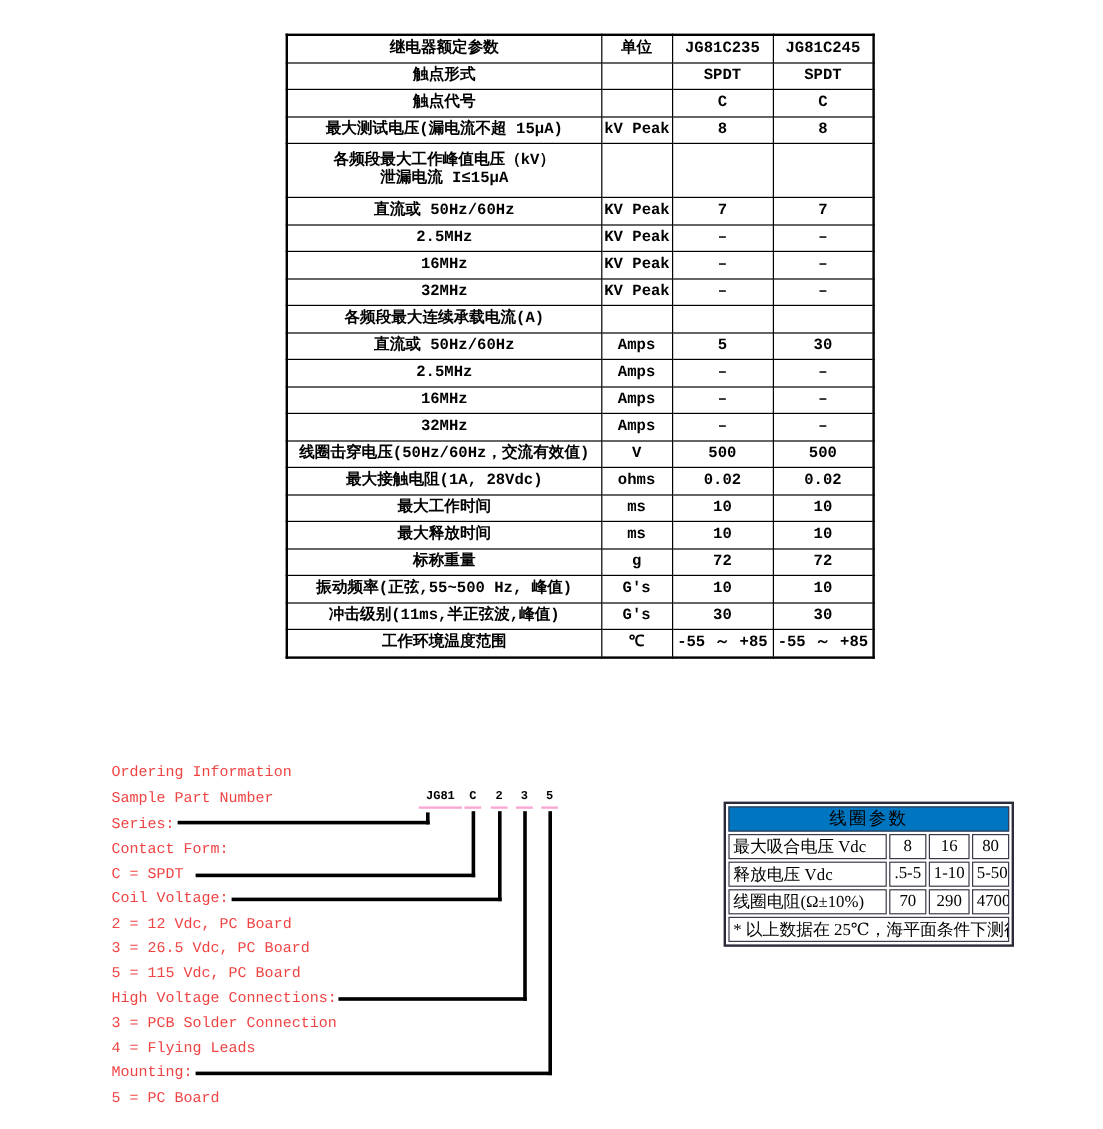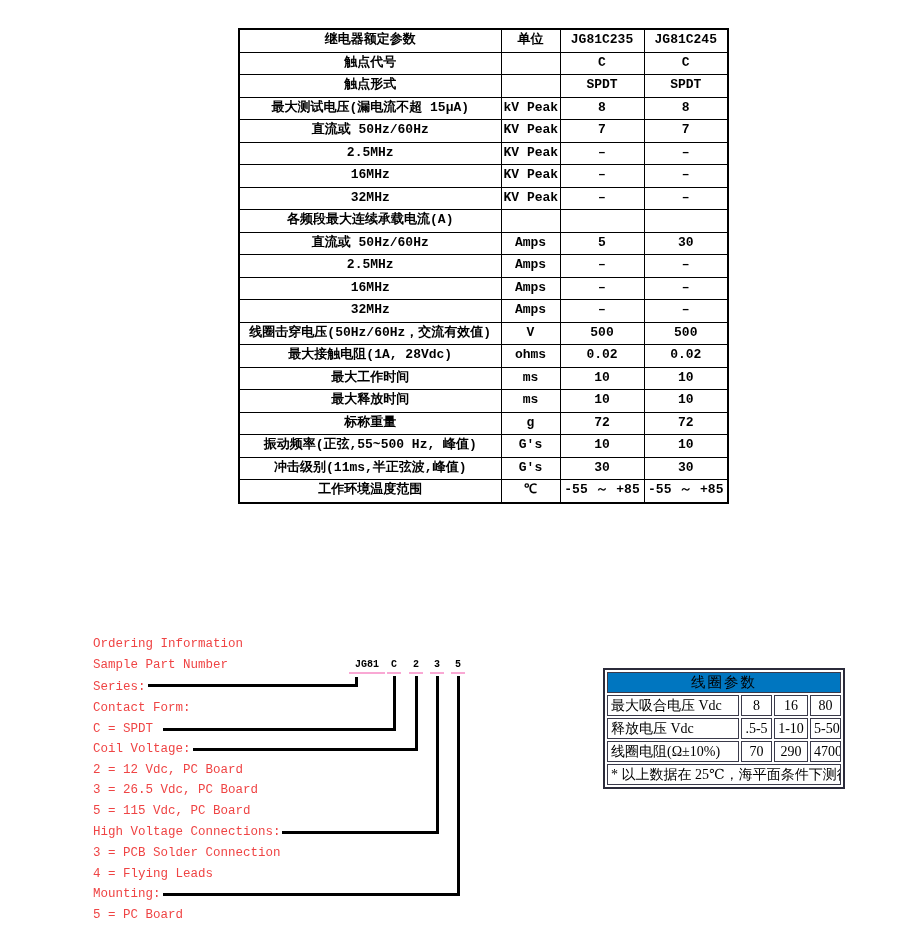--- a/index.html
+++ b/index.html
@@ -47,36 +47,45 @@
         <col style="width:84px">
       </colgroup>
     <tbody>
         <tr>
       <td class="param">继电器额定参数</td>
       <td>单位</td>
       <td>JG81C235</td>
       <td>JG81C245</td>
     </tr>
     <tr>
+      <td class="param">触点形式</td>
+      <td></td>
+      <td>SPDT</td>
+      <td>SPDT</td>
+    </tr>
+    <tr>
       <td class="param">触点代号</td>
       <td></td>
       <td>C</td>
       <td>C</td>
-    </tr>
-    <tr>
-      <td class="param">触点形式</td>
-      <td></td>
-      <td>SPDT</td>
-      <td>SPDT</td>
     </tr>
     <tr>
       <td class="param">最大测试电压(漏电流不超 15μA)</td>
       <td>kV Peak</td>
       <td>8</td>
       <td>8</td>
+    </tr>
+    <tr class="dbl">
+      <td class="param">
+        <div>各频段最大工作峰值电压（kV）</div>
+        <div>泄漏电流 I≤15μA</div>
+      </td>
+      <td></td>
+      <td></td>
+      <td></td>
     </tr>
     <tr>
       <td class="param">直流或 50Hz/60Hz</td>
       <td>KV Peak</td>
       <td>7</td>
       <td>7</td>
     </tr>
     <tr>
       <td class="param">2.5MHz</td>
       <td>KV Peak</td>

